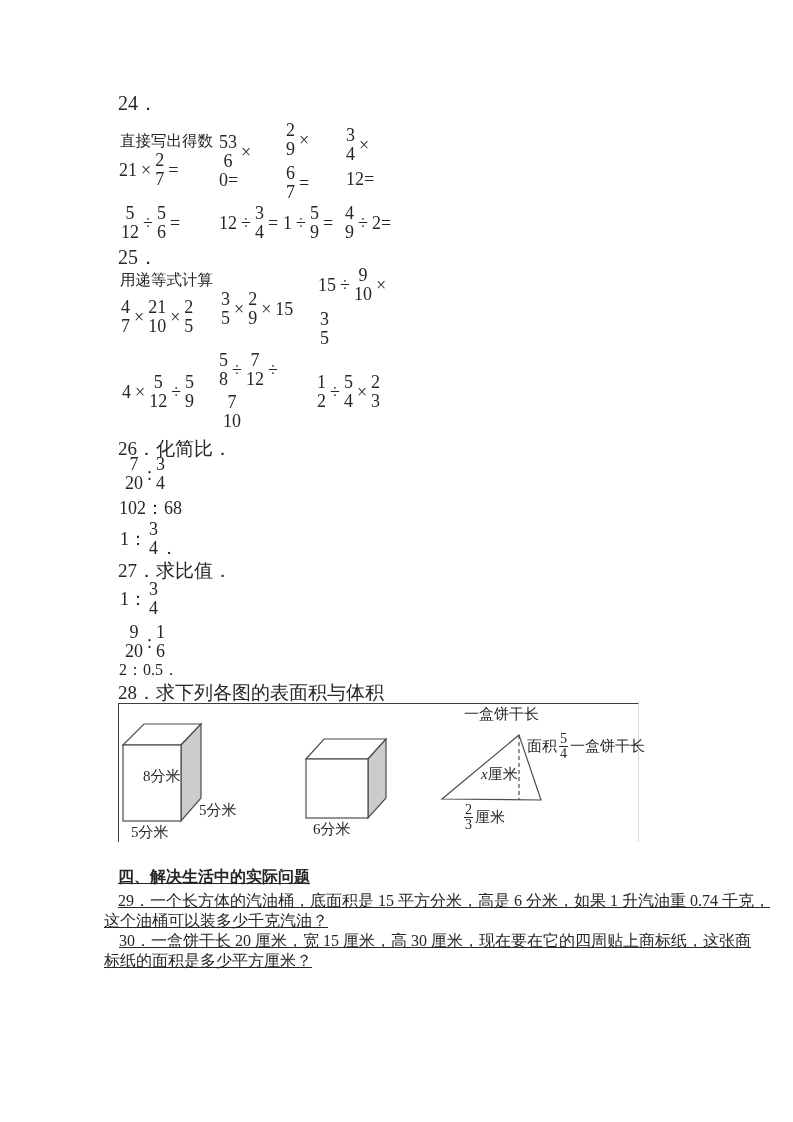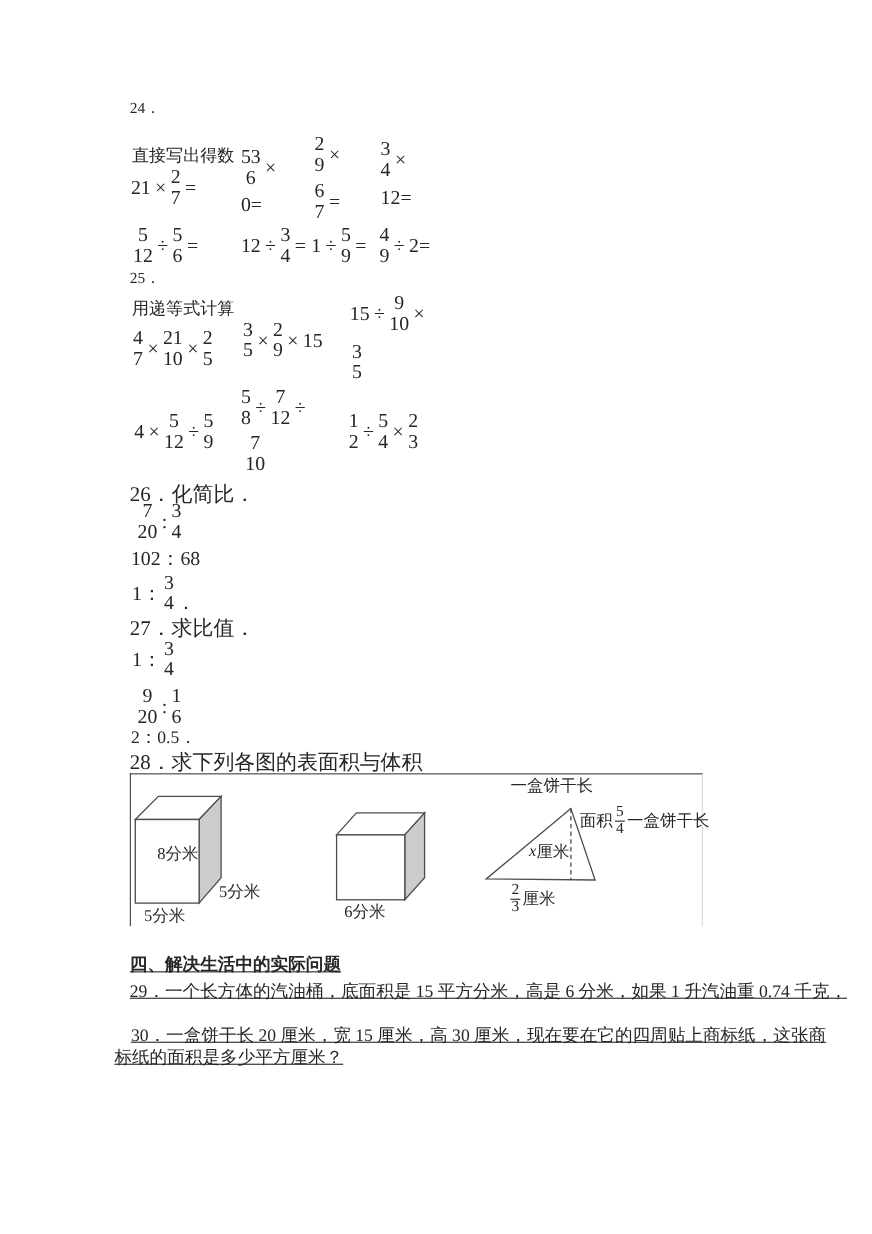--- a/index.html
+++ b/index.html
@@ -1,19 +1,19 @@
 <!DOCTYPE html>
 <html><head>
 <meta charset="utf-8">
 <style>
   html,body{margin:0;padding:0;background:#ffffff;}
   .page{position:relative;width:793px;height:1122px;background:#ffffff;overflow:hidden;
         font-family:"Liberation Serif","DejaVu Serif",serif;color:#262626;}
   .abs{position:absolute;white-space:nowrap;}
-  .qnum{font-size:14px;}
+  .qnum{font-size:20px;}
   .cjk{font-size:15.5px;}
   .heading{font-size:19px;}
   .body-line{font-size:16px;text-decoration:underline;}
   .bold{font-weight:bold;}
   
   .expr{position:absolute;display:inline-flex;align-items:center;font-size:18px;line-height:19px;white-space:nowrap;}
   .expr-col{position:absolute;display:flex;flex-direction:column;align-items:flex-start;font-size:18px;line-height:19px;}
   .expr-col .row{display:inline-flex;align-items:center;}
   .frac{display:inline-flex;flex-direction:column;align-items:center;line-height:19px;}
   .frac .num,.frac .den{display:block;text-align:center;padding:0 1px;}
@@ -42,21 +42,21 @@
   <div class="expr" style="left:118px;top:151px">
       <span class="tnum">21</span>
       <span class="op">×</span>
       <span class="frac">
         <span class="num">2</span>
         <span class="den">7</span>
       </span>
       <span class="op">=</span>
     </div>
   <div class="expr-col" style="left:218px;top:133px">
-    <div class="row" style="margin-bottom:6px">
+    <div class="row" style="">
         <span class="frac">
           <span class="num">53</span>
           <span class="den">6</span>
         </span>
         <span class="op">×</span>
       </div>
     <div class="row">
         <span class="tnum">0=</span>
       </div>
   </div>
@@ -308,16 +308,17 @@
       <span class="frac bar">
         <span class="num">2</span>
         <span class="den">3</span>
       </span>
       <span>厘米</span>
     </div>
   </div>
 
   <div class="abs body-line bold" style="left:118px;top:867px">四、解决生活中的实际问题</div>
   <div class="abs body-line" style="left:118px;top:891px">29．一个长方体的汽油桶，底面积是 15 平方分米，高是 6 分米，如果 1 升汽油重 0.74 千克，</div>
+  <div class="abs body-line" style="left:104px;top:911px">这个油桶可以装多少千克汽油？</div>
   <div class="abs body-line" style="left:119px;top:931px">30．一盒饼干长 20 厘米，宽 15 厘米，高 30 厘米，现在要在它的四周贴上商标纸，这张商</div>
   <div class="abs body-line" style="left:104px;top:951px">标纸的面积是多少平方厘米？</div>
 
 </div>
 
 </body></html>

